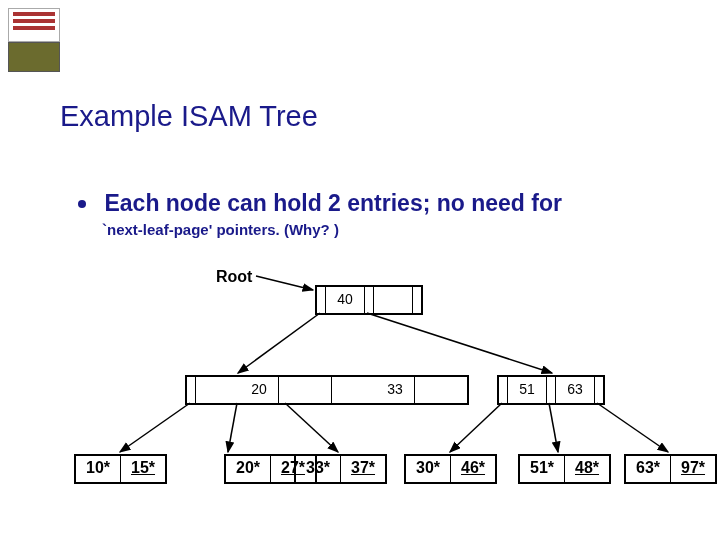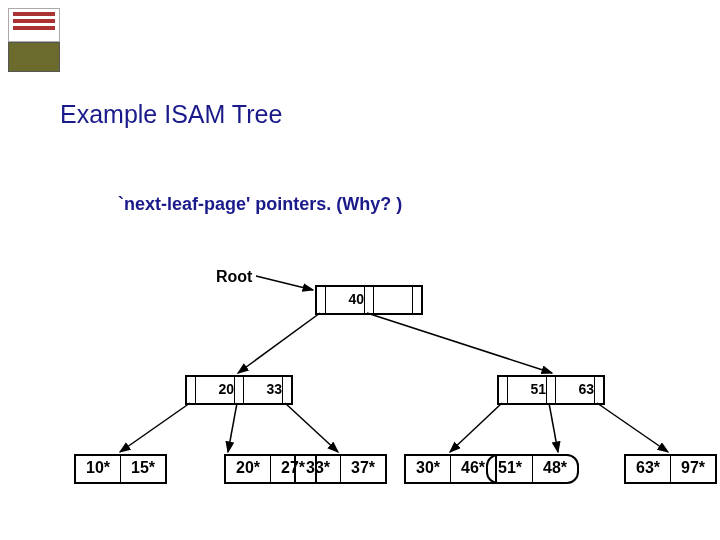--- a/index.html
+++ b/index.html
@@ -1,66 +1,70 @@
 <!DOCTYPE html>
 <html><head>
 <meta charset="utf-8">
 <style>
   html,body{margin:0;padding:0;width:720px;height:540px;background:#fff;font-family:Verdana,Arial,sans-serif;}
   .logo{position:absolute;left:8px;top:8px;}
   .logo-top{width:50px;height:32px;background:#fff;border:1px solid #aaa;}
   .logo-top .bar{height:4px;margin:3px 4px;background:#a33;}
   .logo-bot{width:50px;height:28px;background:#6b6b2e;border:1px solid #555;}
-  .title{position:absolute;left:60px;top:100px;font-size:25px;color:#1a1a8a;}
+  .title{position:absolute;left:60px;top:100px;font-size:29px;color:#1a1a8a;}
   .bullet-wrap{position:absolute;left:78px;top:190px;color:#1a1a8a;}
   .bullet-dot{display:inline-block;width:8px;height:8px;border-radius:50%;background:#1a1a8a;vertical-align:middle;margin-right:14px;}
   .bullet-text{display:inline;font-size:23px;font-weight:bold;vertical-align:middle;}
-  .bullet-line2{margin-left:40px;font-size:18px;font-weight:bold;margin-top:4px;}
+  .bullet-line2{margin-left:24px;font-size:15px;font-weight:bold;margin-top:4px;}
   .root-label{position:absolute;font-size:16px;font-weight:bold;color:#000;}
   .stage{position:absolute;left:0;top:0;width:720px;height:540px;}
   .inode{position:absolute;display:flex;border:2px solid #000;height:26px;}
-  .inode .cell{border-right:1px solid #000;width:38px;text-align:right;font-size:14px;font-weight:bold;line-height:24px;}
+  .inode .cell{border-right:1px solid #000;width:38px;text-align:center;font-size:14px;font-weight:normal;line-height:24px;}
   .inode .ptr{width:8px;border-right:1px solid #000;}
   .inode .cell:last-child,.inode .ptr:last-child{border-right:none;}
   .leaf{position:absolute;display:flex;border:2px solid #000;height:26px;}
   .leaf .cell{border-right:1px solid #000;width:44px;text-align:center;font-size:16px;font-weight:bold;line-height:24px;}
-  .leaf .cell:last-child{border-right:none;}
+  .leaf .cell:last-child{border-right:none;text-decoration:underline;}
   line{stroke:#000;stroke-width:1.5;}
 </style>
 </head>
 <body>
 
 <div class="logo">
   <div class="logo-top">
     <div class="bar"></div>
       <div class="bar"></div>
       <div class="bar"></div>
   </div>
   <div class="logo-bot"></div>
 </div>
 
 <div class="title">Example ISAM Tree</div>
 
 <div class="bullet-wrap">
+  <div>
+    <span class="bullet-dot"></span>
+    <span class="bullet-text">Each node can hold 2 entries; no need for</span>
+  </div>
   <div class="bullet-line2">`next-leaf-page' pointers.  (Why? )</div>
 </div>
 
 <div class="stage">
 
   <div class="root-label" style="left:216px;top:268px;">Root</div>
 
   <div class="inode" style="left:315px;top:285px;">
     <span class="ptr"></span>
     <span class="cell">40</span>
     <span class="ptr"></span>
     <span class="cell"></span>
     <span class="ptr"></span>
   </div>
 
-  <div class="inode" style="left:185px;top:375px;">
+  <div class="inode" style="left:185px;top:375px;gap:44px;">
     <span class="ptr"></span>
     <span class="cell">20</span>
     <span class="ptr"></span>
     <span class="cell">33</span>
     <span class="ptr"></span>
   </div>
 
   <div class="inode" style="left:497px;top:375px;">
     <span class="ptr"></span>
     <span class="cell">51</span>
@@ -78,21 +82,21 @@
     <span class="cell">27*</span>
   </div>
   <div class="leaf" style="left:294px;top:454px;">
     <span class="cell">33*</span>
     <span class="cell">37*</span>
   </div>
   <div class="leaf" style="left:404px;top:454px;">
     <span class="cell">30*</span>
     <span class="cell">46*</span>
   </div>
-  <div class="leaf" style="left:486px;top:454px;border-radius:12px;">
+  <div class="leaf" style="left:518px;top:454px;">
     <span class="cell">51*</span>
     <span class="cell">48*</span>
   </div>
   <div class="leaf" style="left:624px;top:454px;">
     <span class="cell">63*</span>
     <span class="cell">97*</span>
   </div>
 
   <svg width="720" height="540" style="position:absolute;left:0;top:0;pointer-events:none;">
     <defs>

